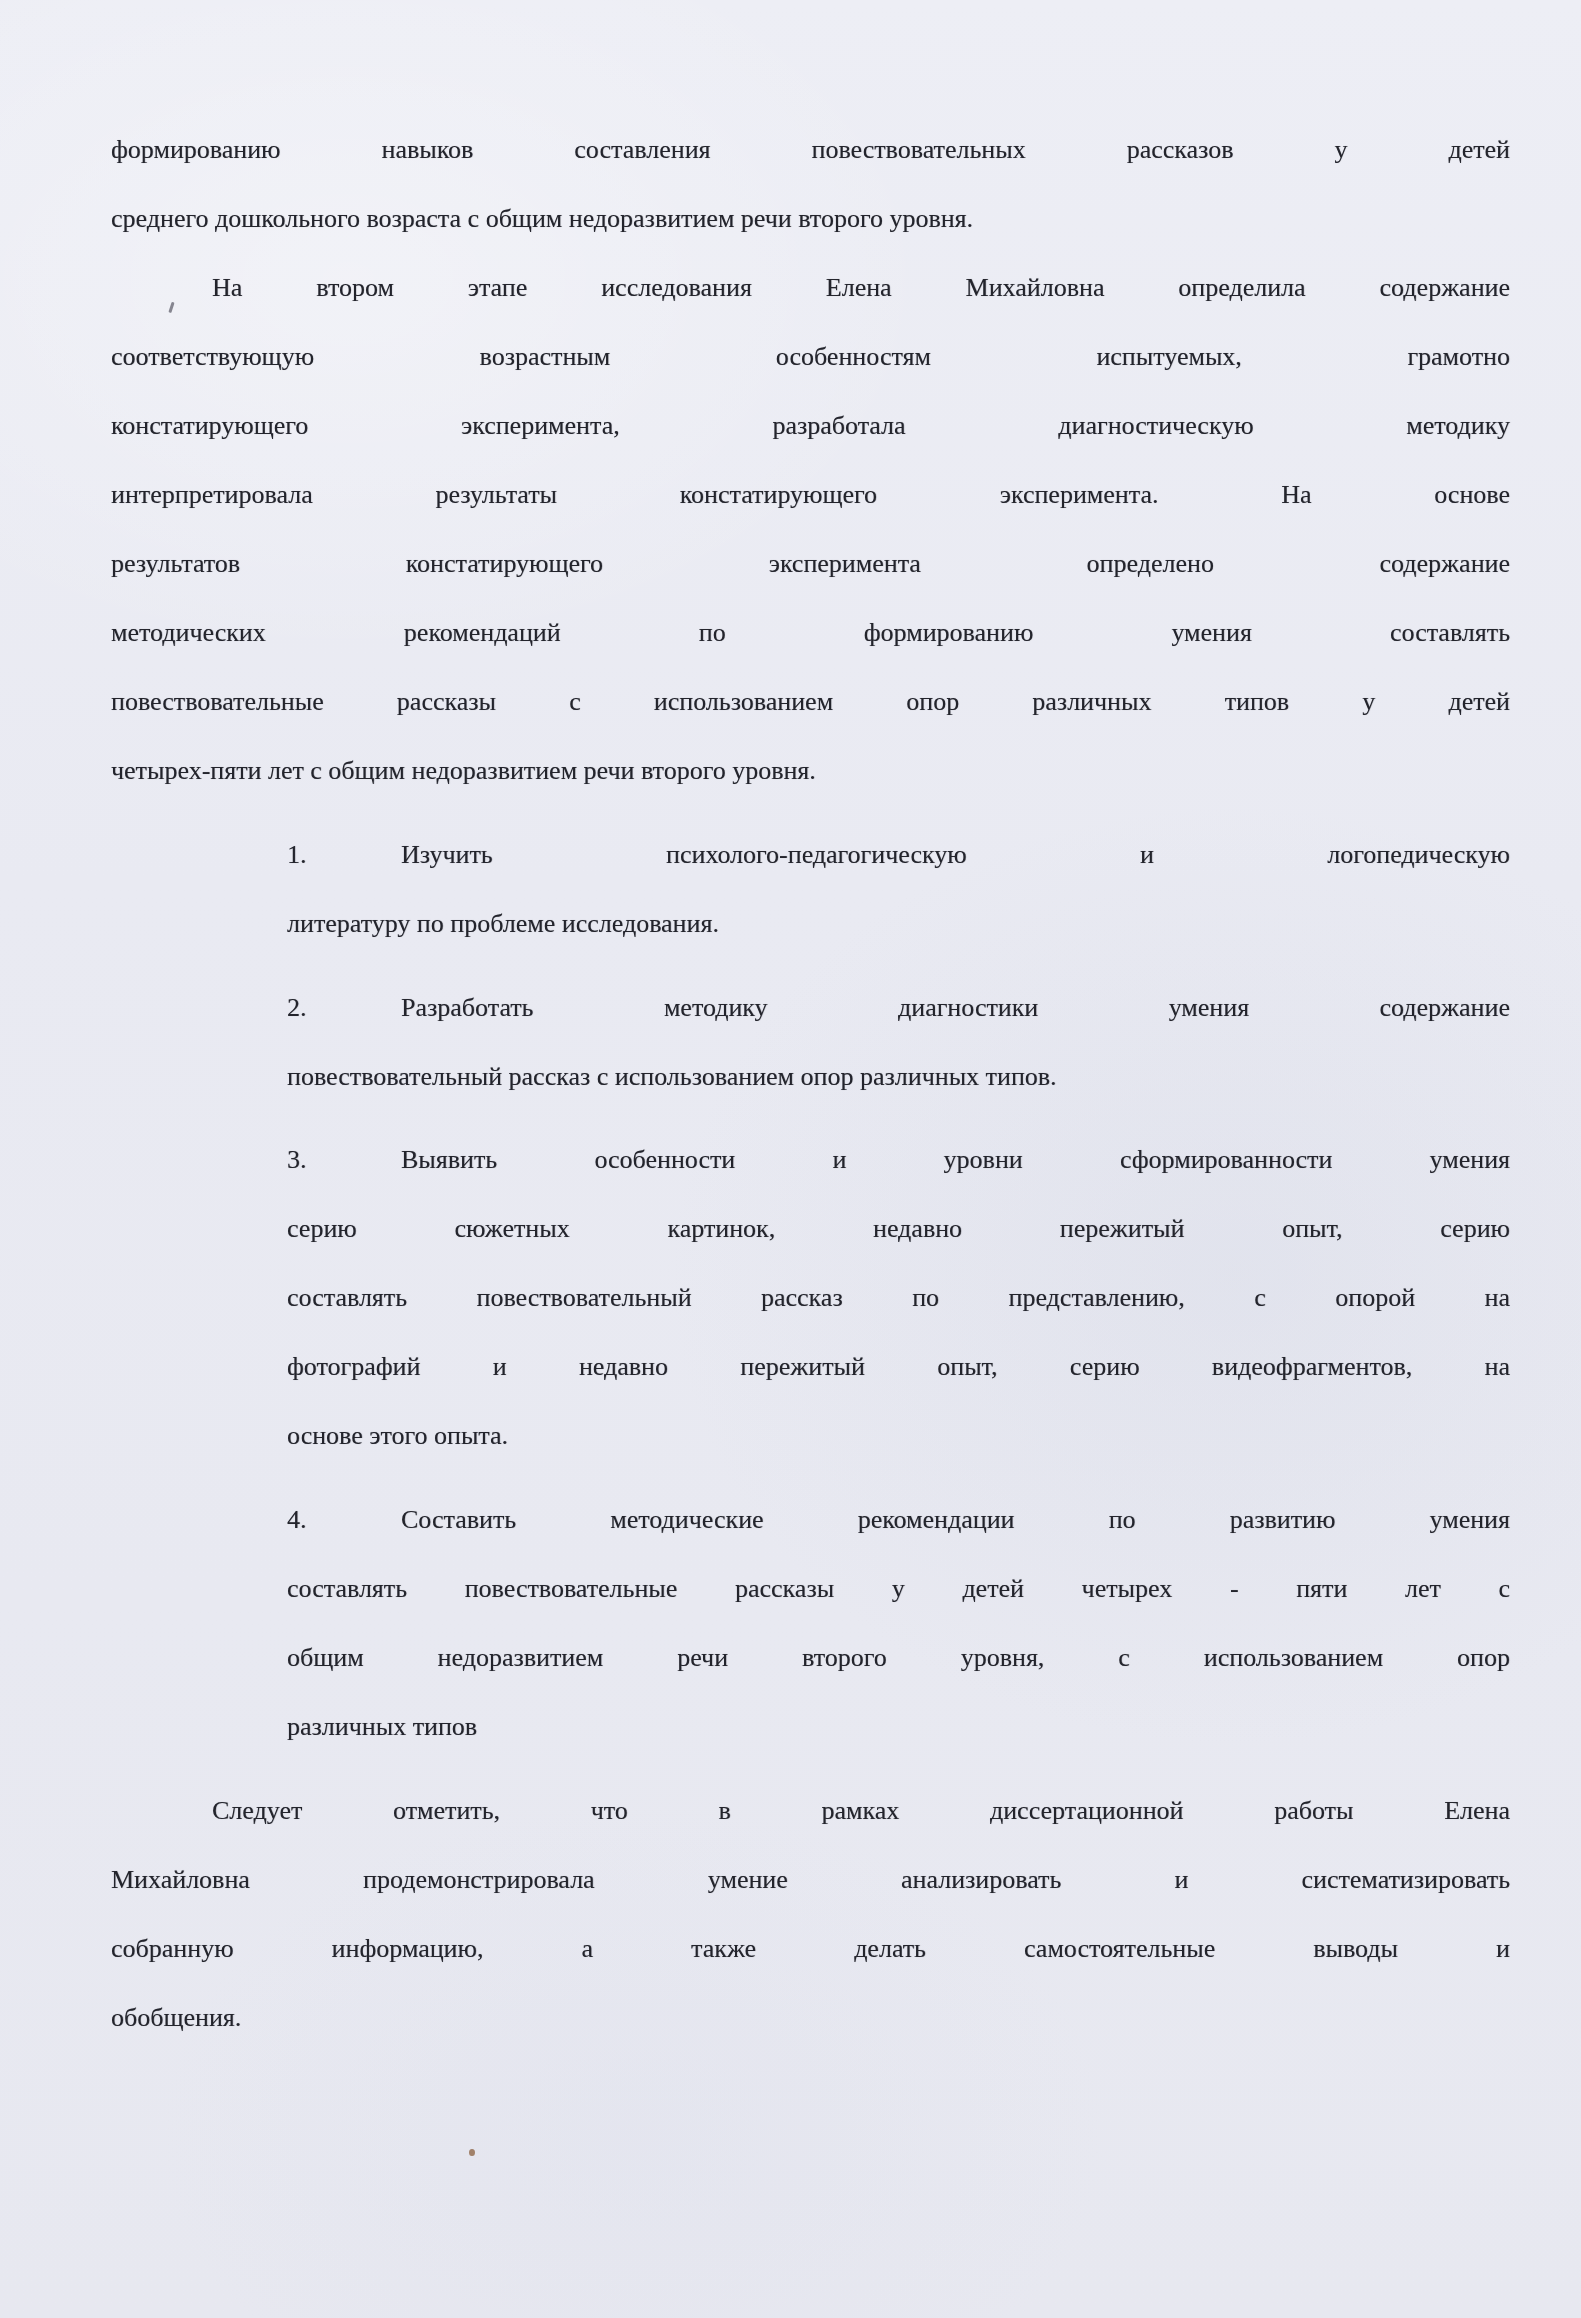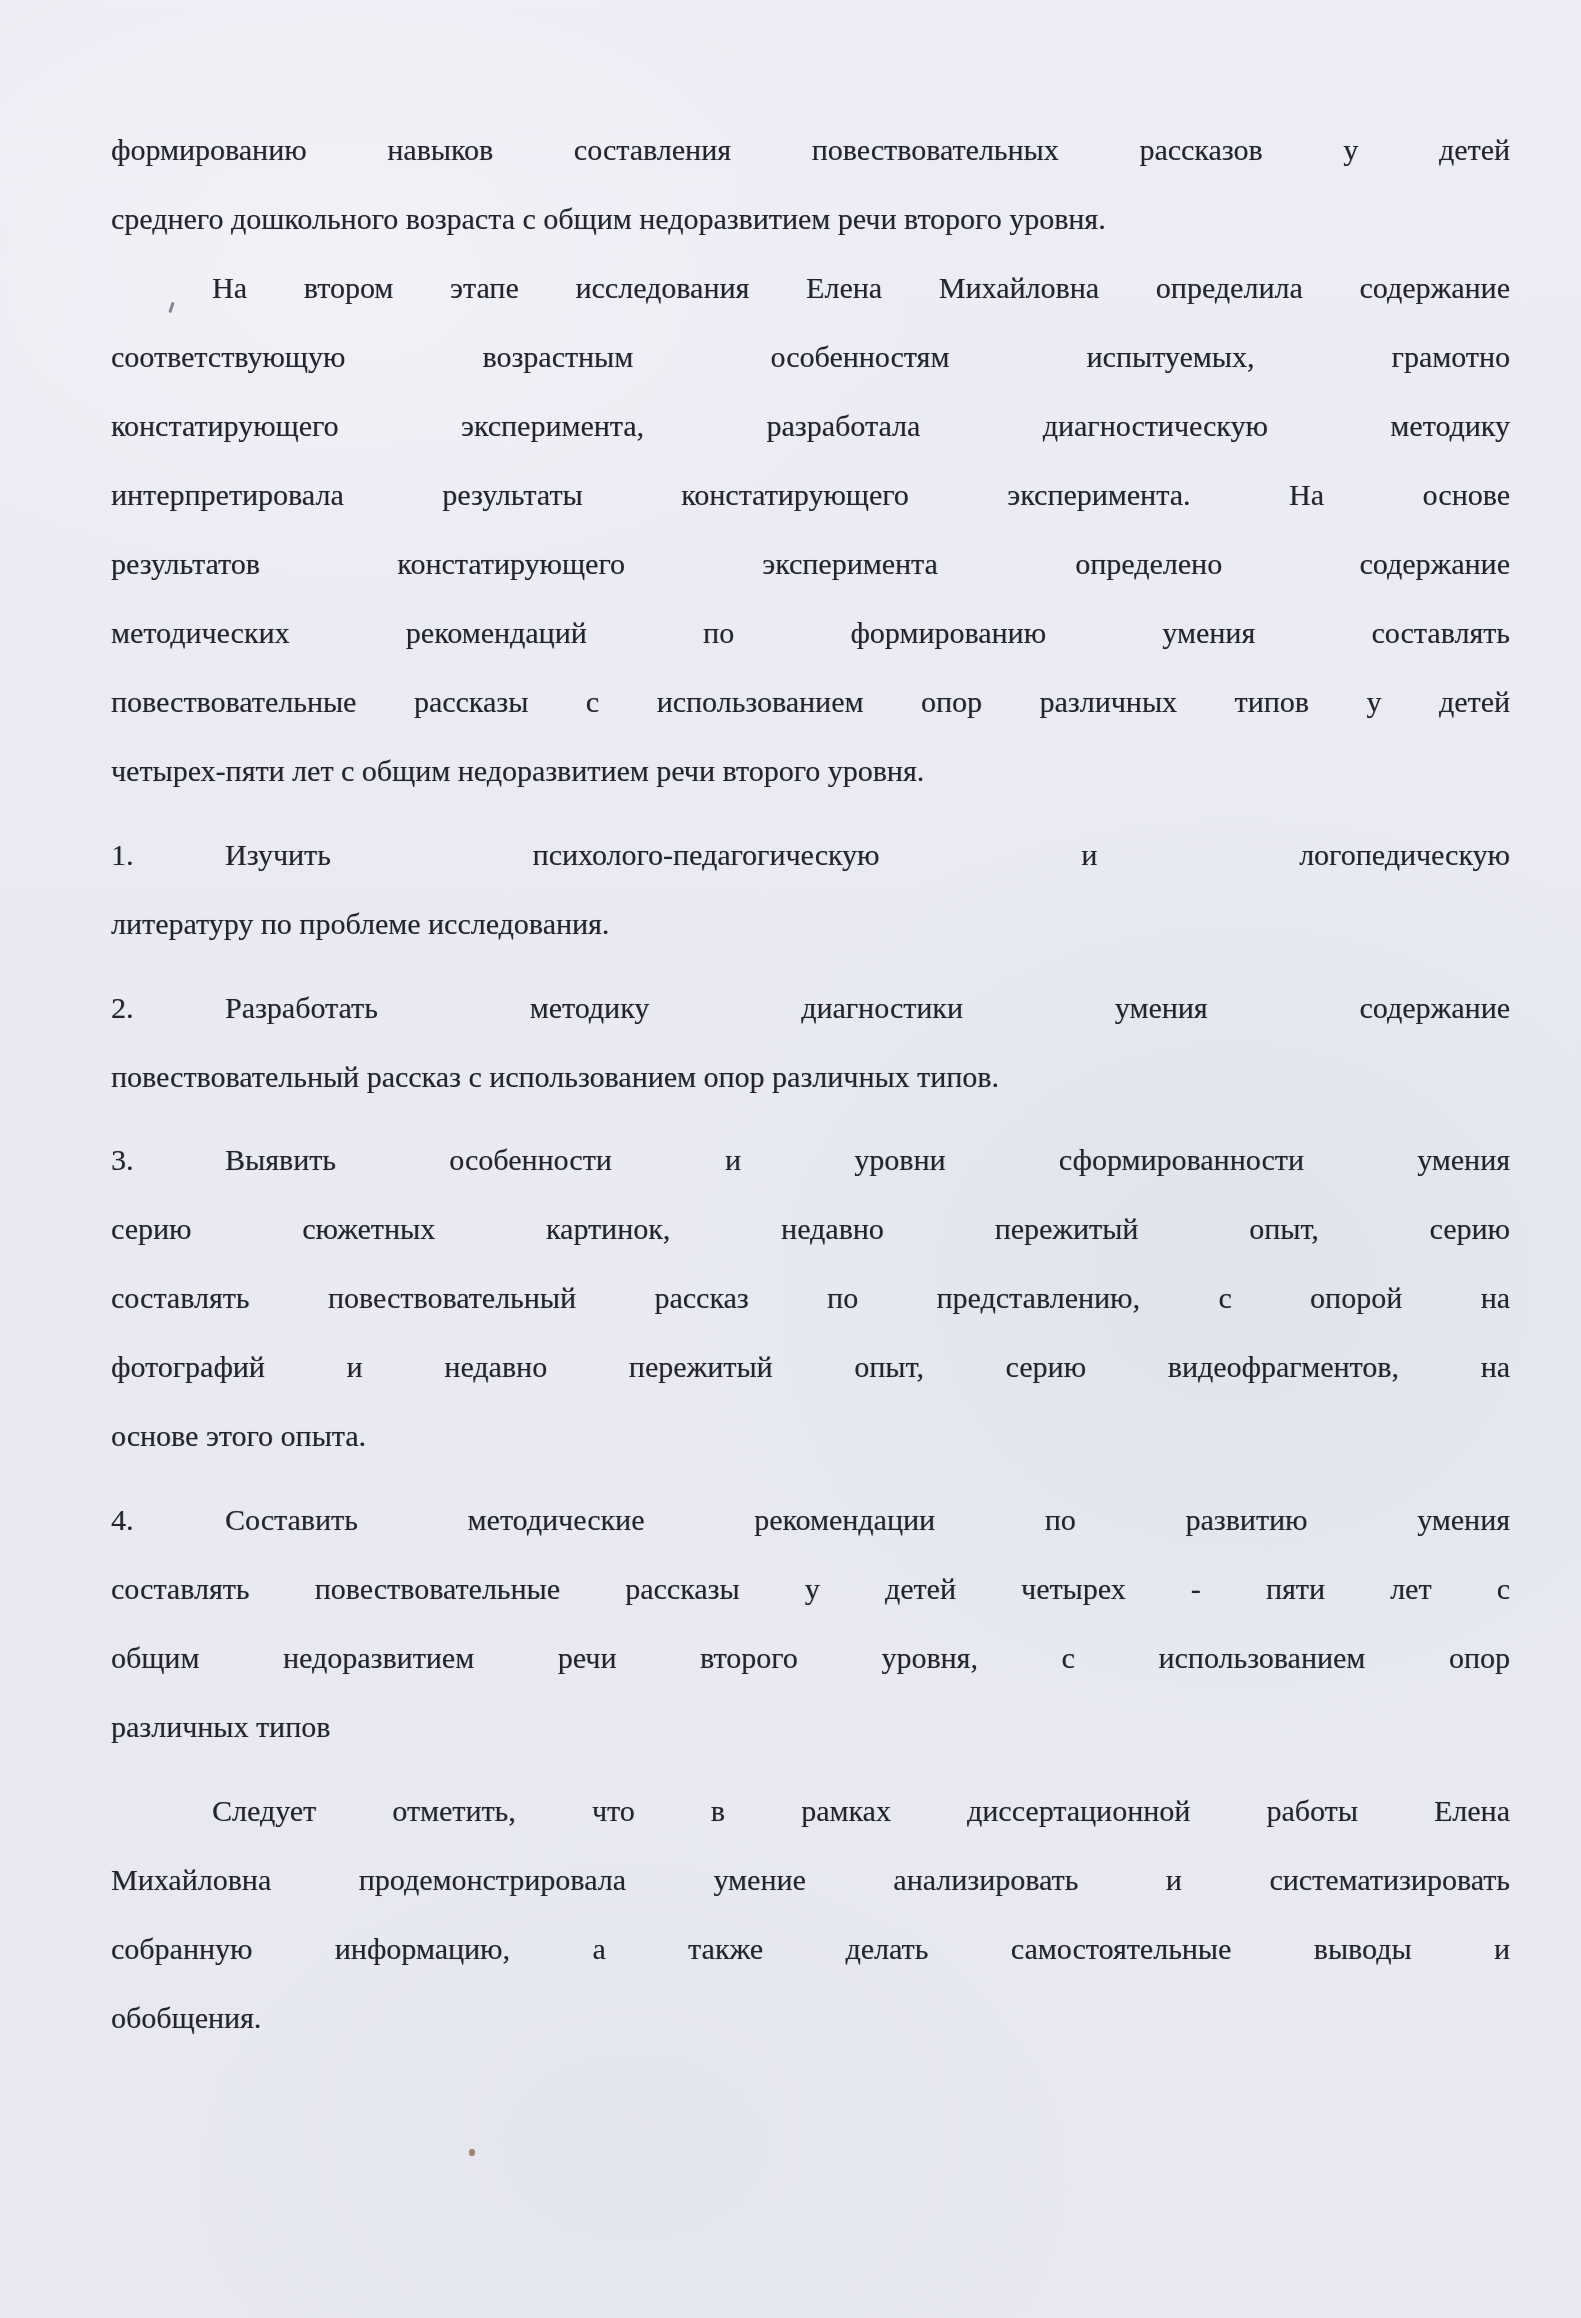--- a/index.html
+++ b/index.html
@@ -18,35 +18,35 @@
       radial-gradient(805px 671px at 78% 55%, rgba(208,212,226,0.30), rgba(208,212,226,0) 70%),
       radial-gradient(671px 469px at 40% 92%, rgba(222,224,236,0.35), rgba(222,224,236,0) 70%),
       linear-gradient(180deg, #edeef5 0%, #e9eaf2 38%, #e7e8f0 100%);
   }
   .content {
     position: absolute;
     left: 111px;
     right: 72px;
     top: 0;
     padding-top: 115px;
-    font-size: 30px;
+    font-size: 26px;
     line-height: 69px;
     color: #23242c;
     text-shadow: 0.4px 0.4px 0.7px rgba(32,34,44,0.38);
   }
   .line {
     text-align: justify;
     text-align-last: justify;
   }
   .line.lastline {
     text-align: center;
     text-align-last: left;
   }
   .indent { text-indent: 101px; }
-  .list { }
+  .list { margin-left: 176px; }
   .num { display: inline-block; width: 114px; }
   .sp-before { margin-top: 14.8px; }
   .speck { position: absolute; }
   .speck-dot {
     left: 469px; top: 2149px;
     width: 6px; height: 7.4px;
     background: #8a5f3e;
     border-radius: 50%;
     opacity: 0.75;
   }

